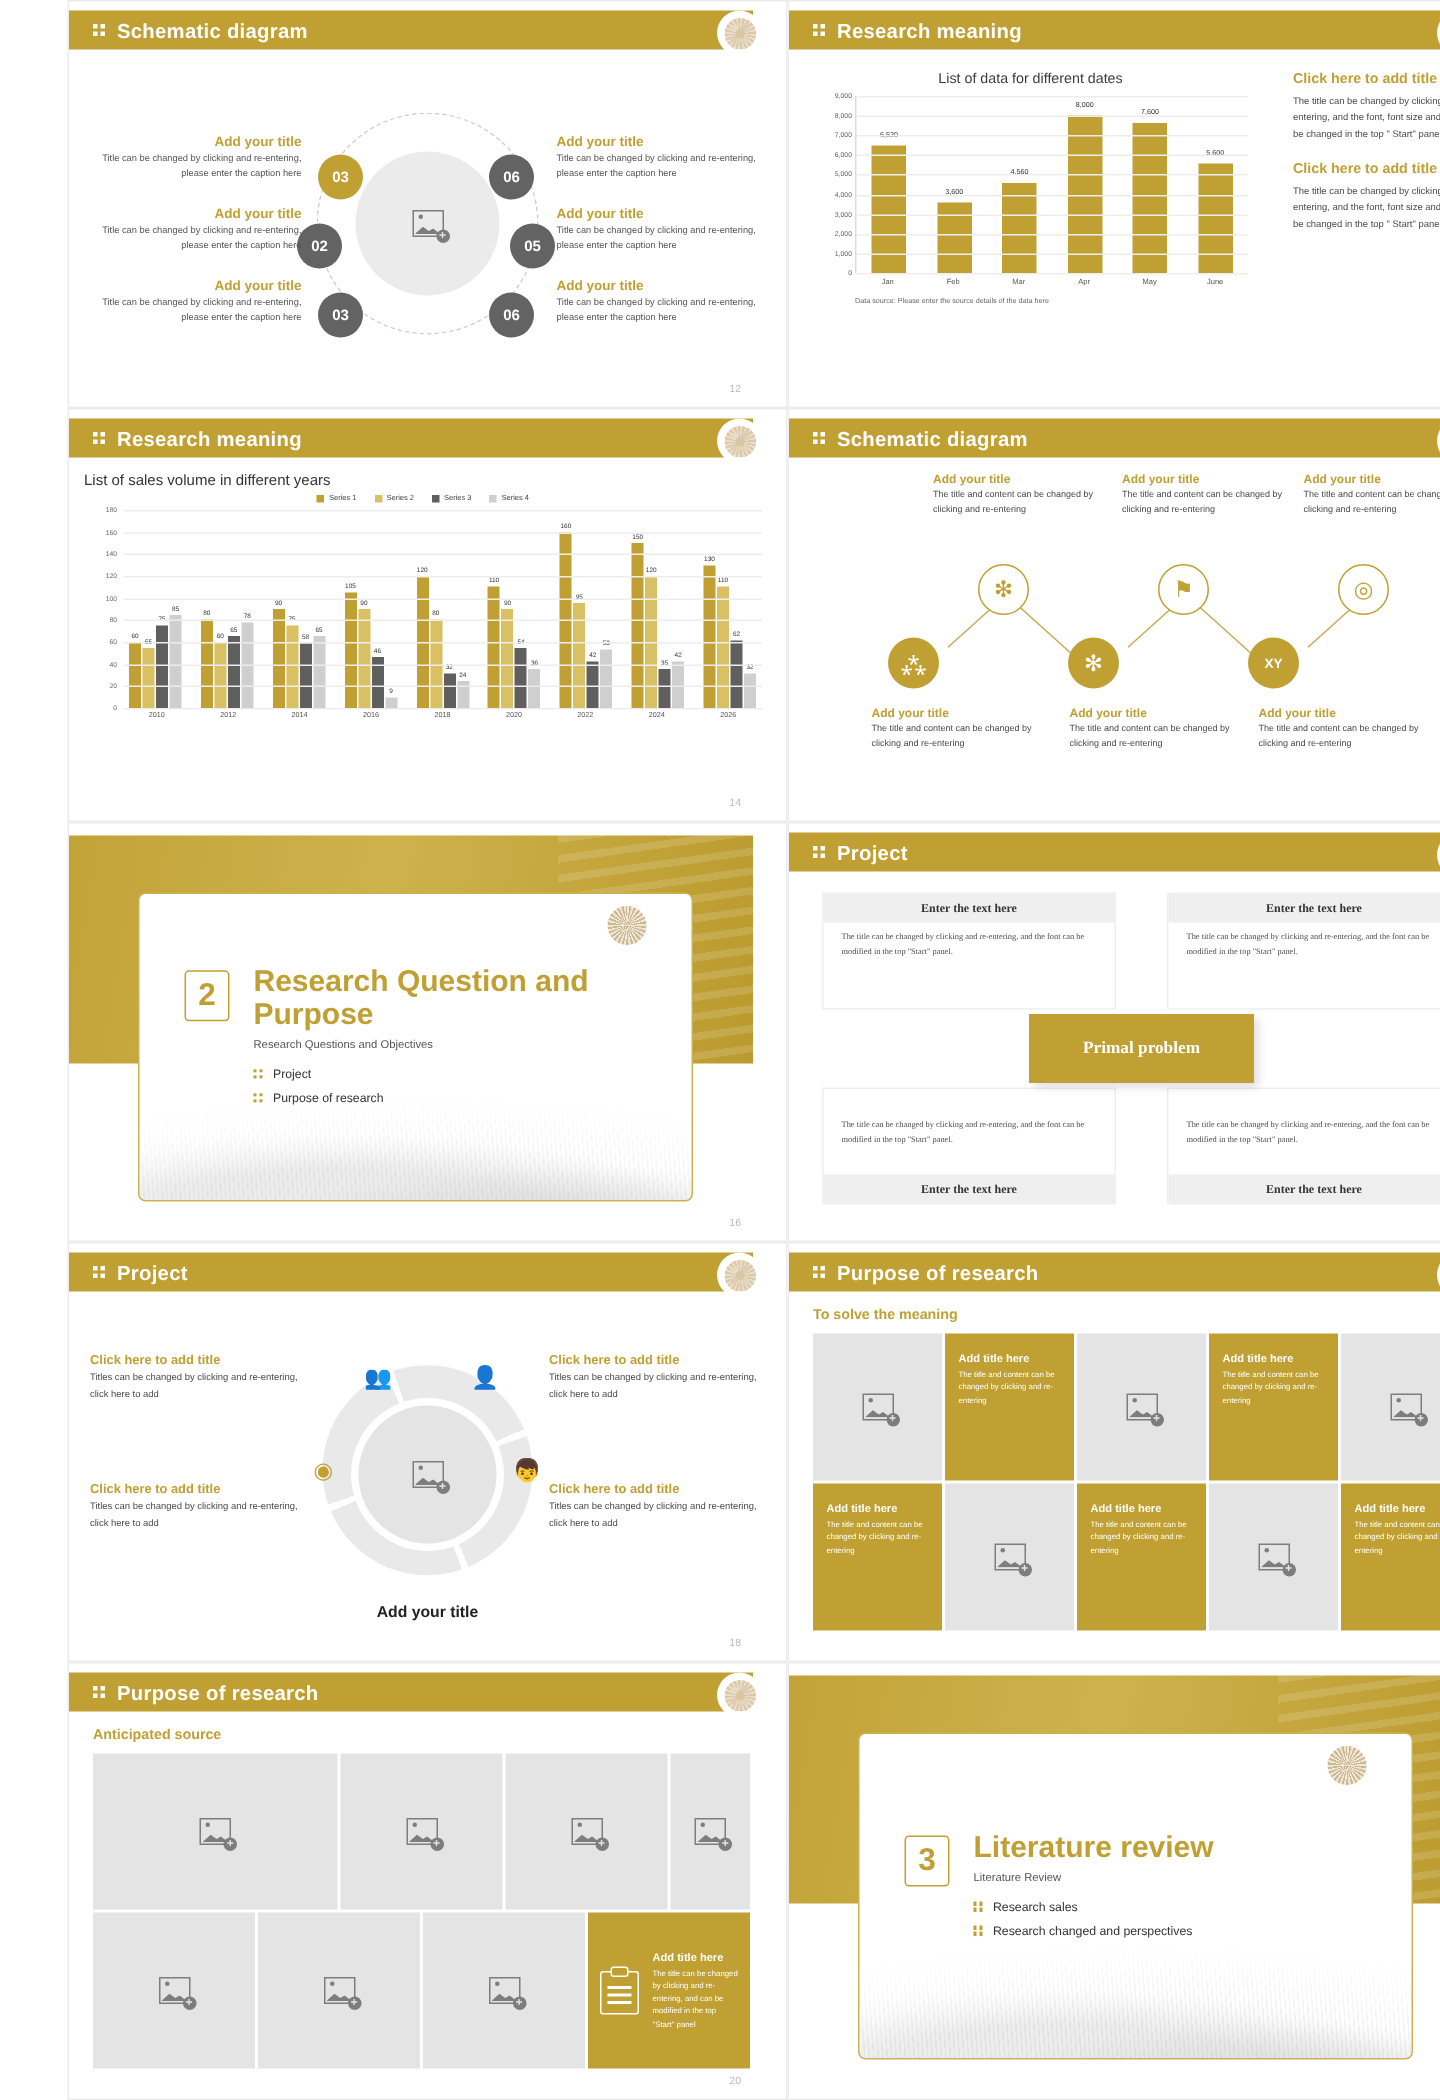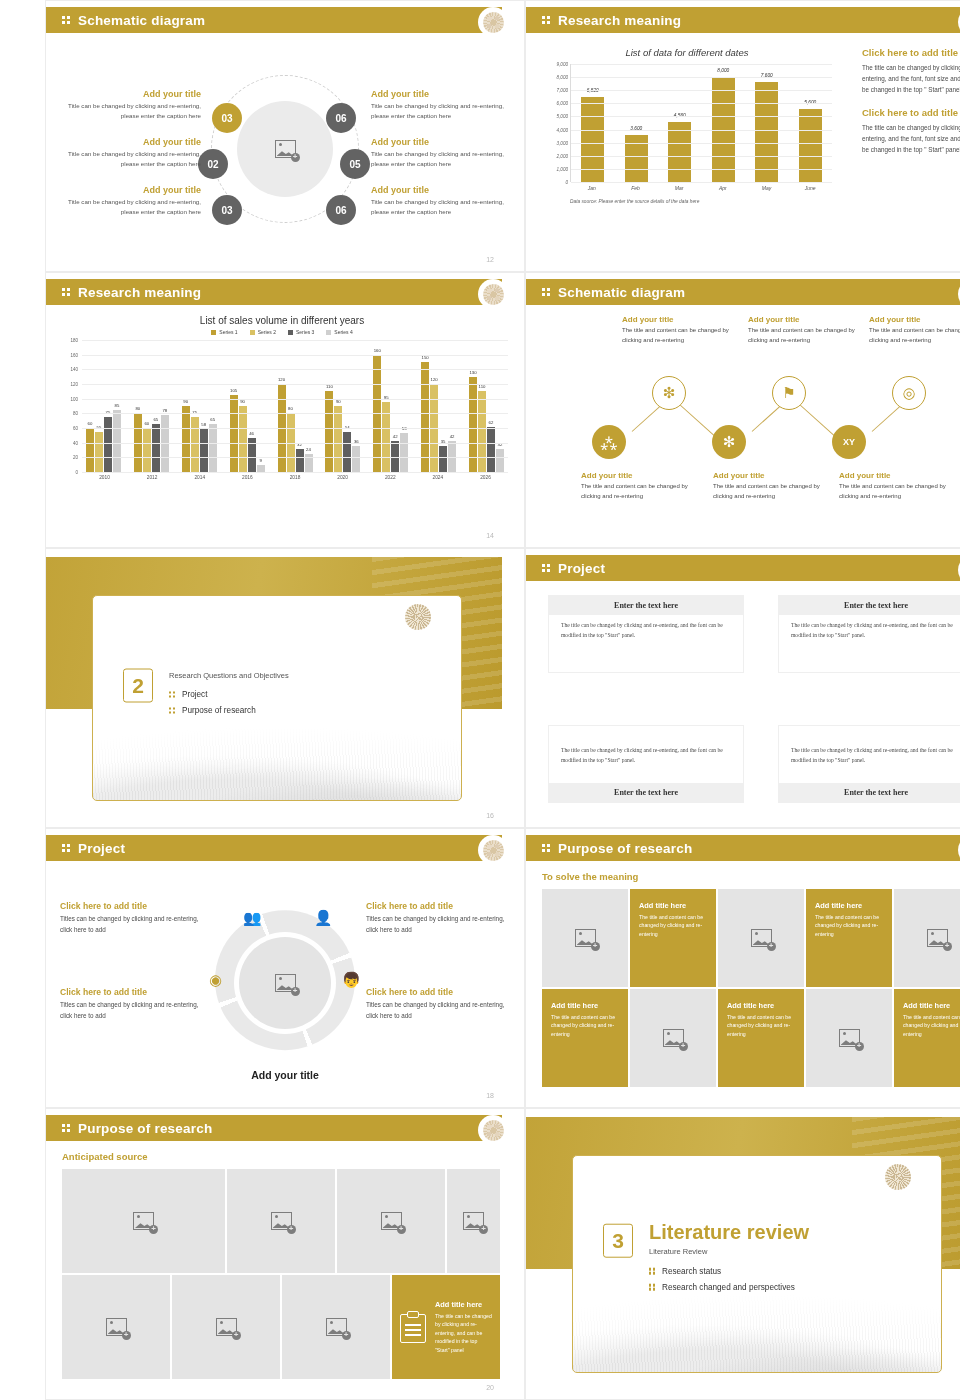--- a/index.html
+++ b/index.html
@@ -92,38 +92,38 @@
   .n05 { left: 294px; top: 106px; }
   .n06 { left: 280px; top: 152px; }
   .cap { position: absolute; width: 143px; }
   .cap .t { font-size: 9px; margin-bottom: 2px; }
   .cap .d { font-size: 6.2px; color: #555; line-height: 1.62; }
   .cap.l { left: 12px; text-align: right; }
   .cap.r { left: 325px; text-align: left; }
   .cl1 { top: 46px; } .cl2 { top: 94px; } .cl3 { top: 142px; }
 
   
-  .chart13 { position: absolute; left: 16px; top: 46px; width: 290px; bottom: 8px; font-style: italic; }
+  .chart13 { position: absolute; left: 16px; top: 46px; width: 290px; bottom: 8px; }
   .ct-title { text-align: center; font-size: 9.5px; color: #3b3b3b; margin-bottom: 6px; }
   .plot13 { position: relative; height: 118px; margin-left: 28px; border-left: 1px solid #dcdcdc; }
   .grid-l { position: absolute; left: 0; right: 0; height: 1px; background: #ededed; }
   .ylab { position: absolute; left: -28px; font-size: 4.6px; color: #666; transform: translateY(-50%); width: 25px; text-align: right; }
   .bars13 { position: absolute; left: 0; right: 0; bottom: 0; top: 0; display: flex; align-items: flex-end; justify-content: space-around; }
   .b13 { width: 23px; background: #c0a033; position: relative; }
   .b13 .v { position: absolute; top: -9px; left: 50%; transform: translateX(-50%); font-size: 4.8px; color: #333; white-space: nowrap; }
   .xaxis13 { display: flex; justify-content: space-around; margin-left: 28px; margin-top: 3px; }
   .xaxis13 span { font-size: 5px; color: #555; width: 23px; text-align: center; }
   .src13 { margin-left: 28px; margin-top: 8px; font-size: 4.8px; color: #666; }
   .side13 { position: absolute; right: 8px; top: 46px; width: 134px; }
   .side13 h3 { font-size: 9.5px; color: #c0a033; font-weight: bold; margin-bottom: 4px; }
   .side13 p { font-size: 6.3px; color: #4a4a4a; line-height: 1.75; margin-bottom: 12px; }
 
   
   .chart14 { position: absolute; left: 10px; right: 16px; top: 42px; bottom: 22px; }
-  .ct14-title { text-align: center; font-size: 10px; color: #333; }
+  .ct14-title { font-size: 10px; color: #333; }
   .legend14 { display: flex; justify-content: center; gap: 12px; margin: 3px 0 5px; }
   .legend14 span { font-size: 5px; color: #444; display: flex; align-items: center; gap: 3px; }
   .sw { width: 5px; height: 5px; display: inline-block; }
   .plot14 { position: relative; height: 132px; margin-left: 26px; }
   .ylab14 { position: absolute; left: -26px; font-size: 4.5px; color: #666; transform: translateY(-50%); width: 22px; text-align: right; }
   .groups14 { position: absolute; inset: 0; display: flex; align-items: flex-end; justify-content: space-between; padding: 0 4px; }
   .grp { display: flex; align-items: flex-end; gap: 1px; height: 100%; }
   .gb { width: 8px; position: relative; }
   .gb .v { position: absolute; top: -7px; left: 50%; transform: translateX(-50%); font-size: 4.3px; color: #333; }
   .xaxis14 { display: flex; justify-content: space-between; padding: 0 4px; margin-left: 26px; margin-top: 3px; }
@@ -641,20 +641,21 @@
 
   <div class="slide divider">
     <div class="div-bg"></div>
     <div class="div-card">
       <div class="div-wave"></div>
       <div class="div-seal">
           <div class="knot2"></div>
         </div>
       <div class="div-body">
         <div class="numbox">2</div>
+        <div class="div-title">Research Question and Purpose</div>
         <div class="div-sub">Research Questions and Objectives</div>
         <ul class="div-list">
           <li>
             <span class="bullet">
                 <i></i>
                 <i></i>
                 <i></i>
                 <i></i>
               </span>
             <span>Project</span>
@@ -698,20 +699,21 @@
         <div class="qtext">The title can be changed by clicking and re-entering, and the font can be modified in the top "Start" panel.</div>
       </div>
       <div class="qcell" style="left:0; bottom:0;">
         <div class="qtext" style="padding-top:20px;">The title can be changed by clicking and re-entering, and the font can be modified in the top "Start" panel.</div>
         <div class="qhead" style="position:absolute;left:0;right:0;bottom:0;">Enter the text here</div>
       </div>
       <div class="qcell" style="right:0; bottom:0;">
         <div class="qtext" style="padding-top:20px;">The title can be changed by clicking and re-entering, and the font can be modified in the top "Start" panel.</div>
         <div class="qhead" style="position:absolute;left:0;right:0;bottom:0;">Enter the text here</div>
       </div>
+      <div class="primal">Primal problem</div>
     </div>
     <div class="pgnum">17</div>
   </div>
 
   <div class="slide">
     <div class="hdr">
       <span class="dots">
           <i></i>
           <i></i>
           <i></i>
@@ -940,21 +942,21 @@
         <div class="div-title">Literature review</div>
         <div class="div-sub">Literature Review</div>
         <ul class="div-list">
           <li>
             <span class="bullet">
                 <i></i>
                 <i></i>
                 <i></i>
                 <i></i>
               </span>
-            <span>Research status</span>
+            <span>Research sales</span>
           </li>
           <li>
             <span class="bullet">
                 <i></i>
                 <i></i>
                 <i></i>
                 <i></i>
               </span>
             <span>Research changed and perspectives</span>
           </li>

